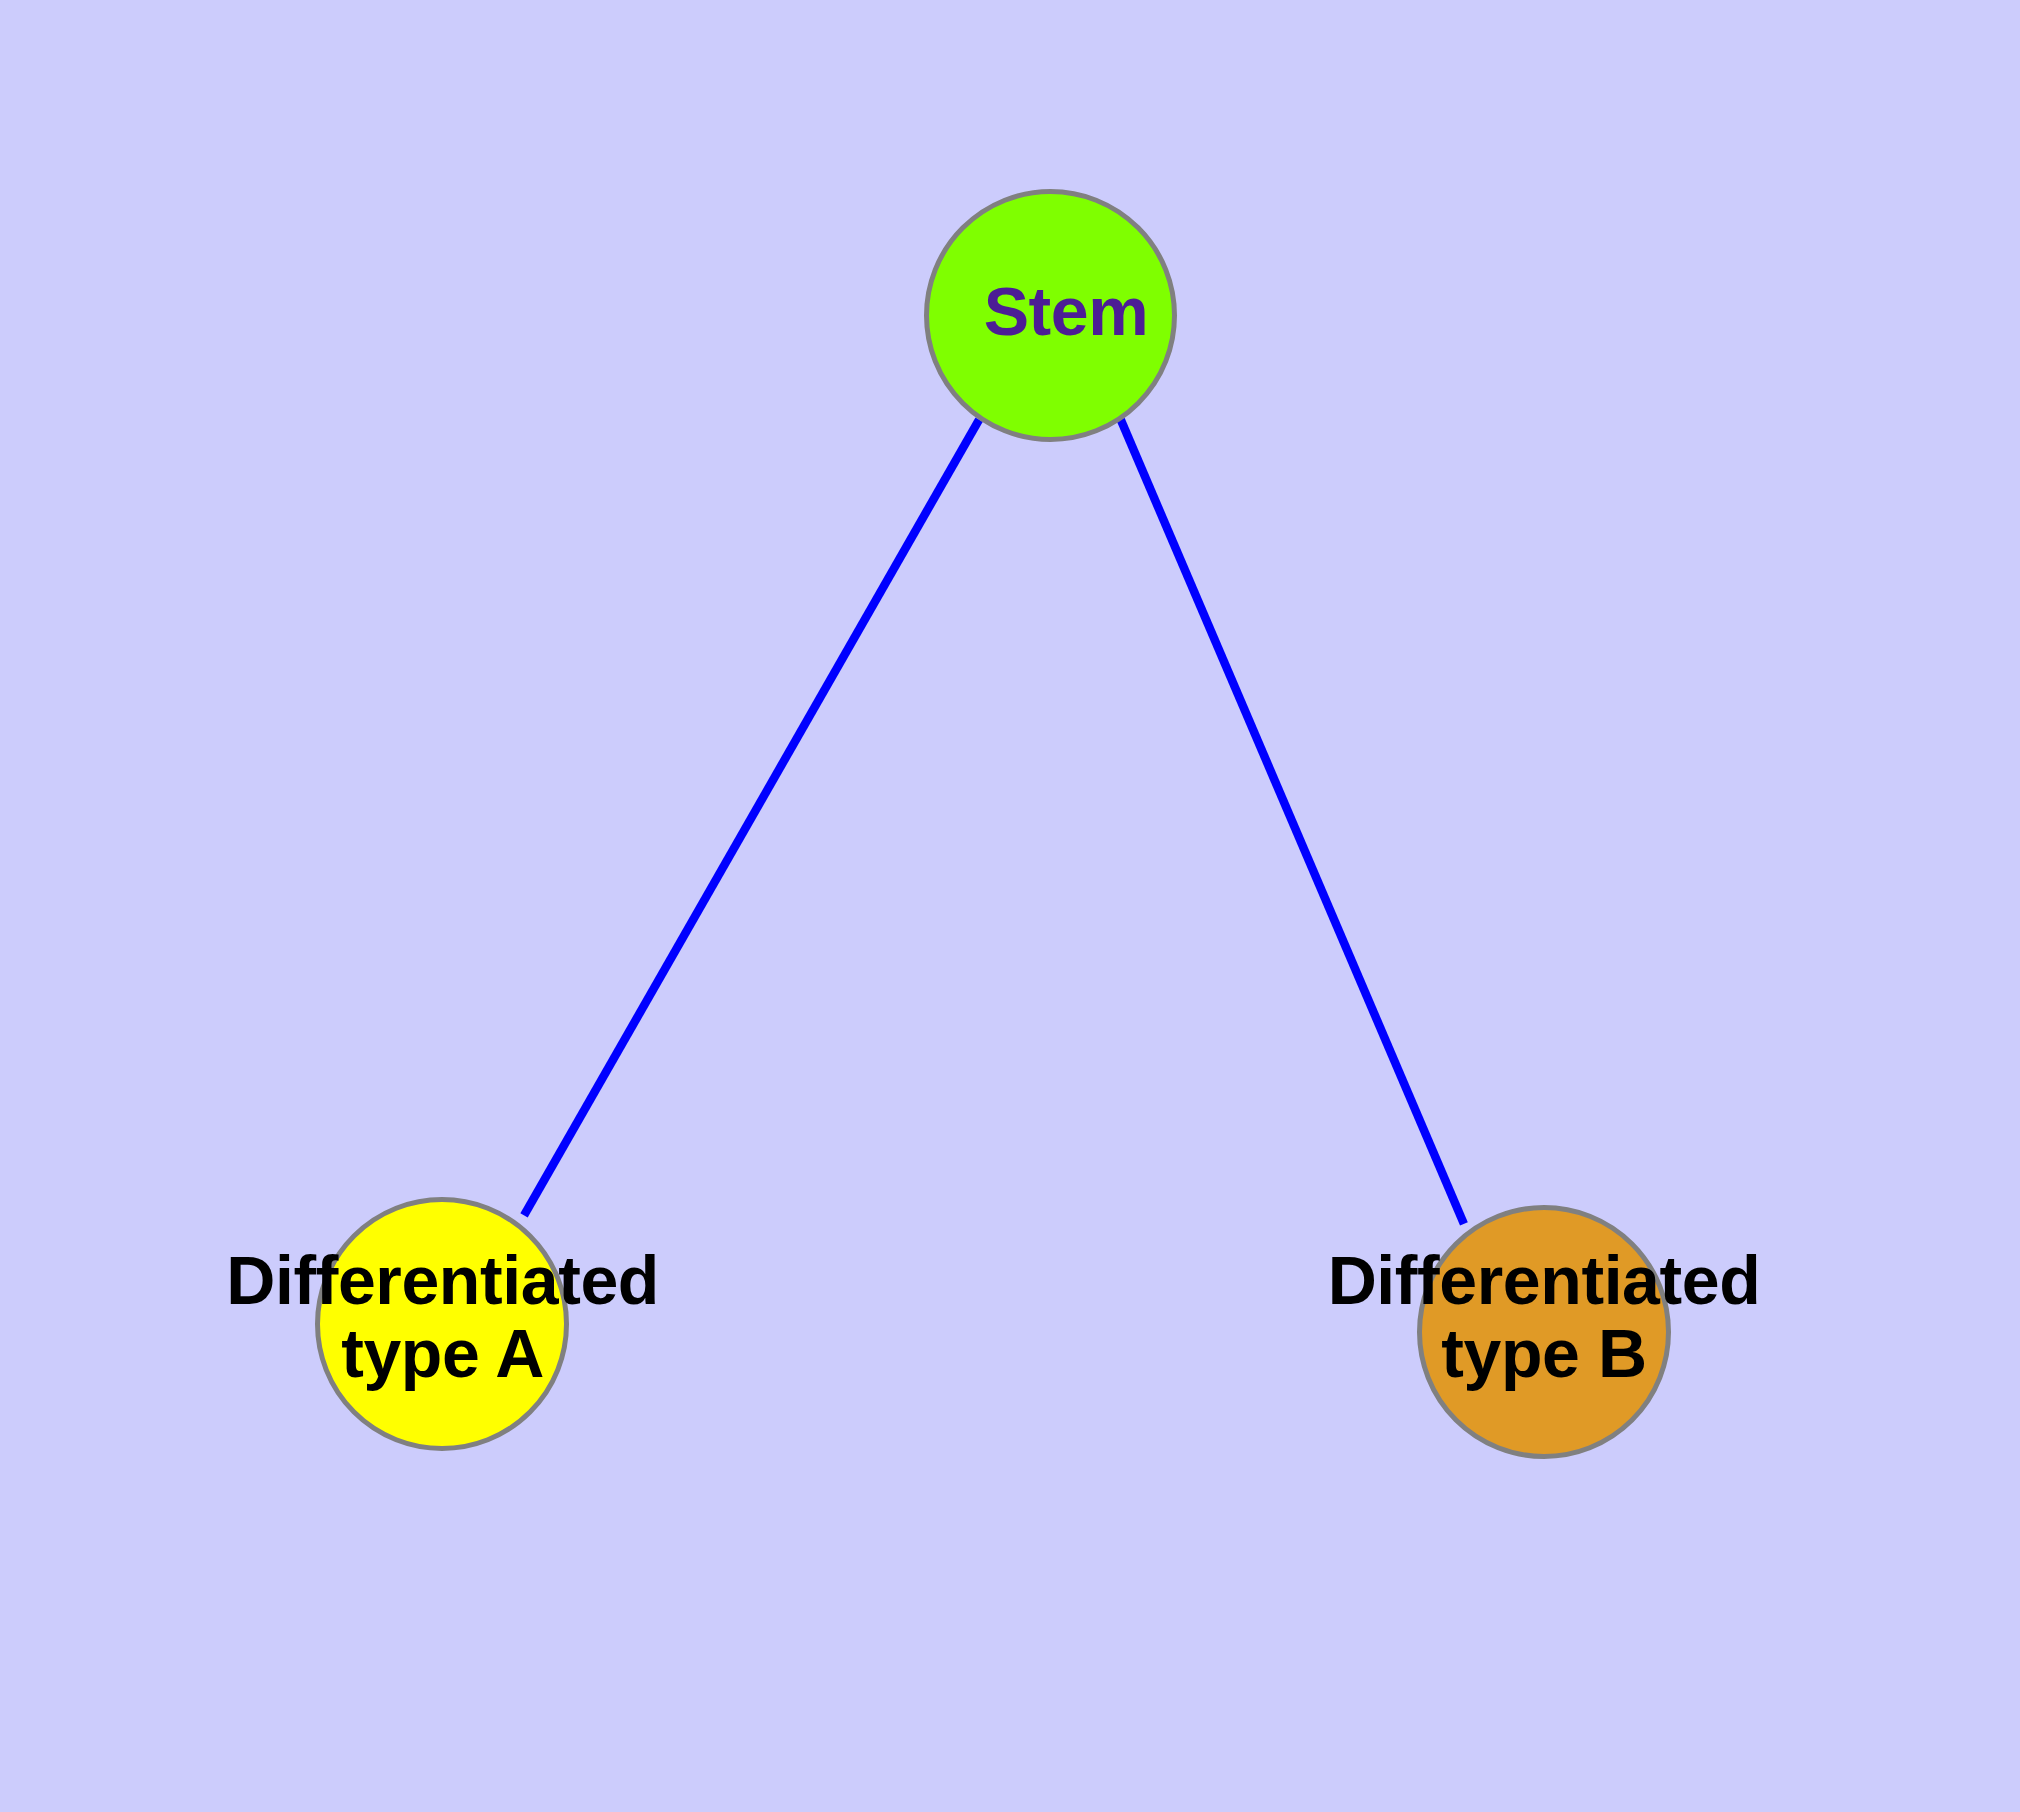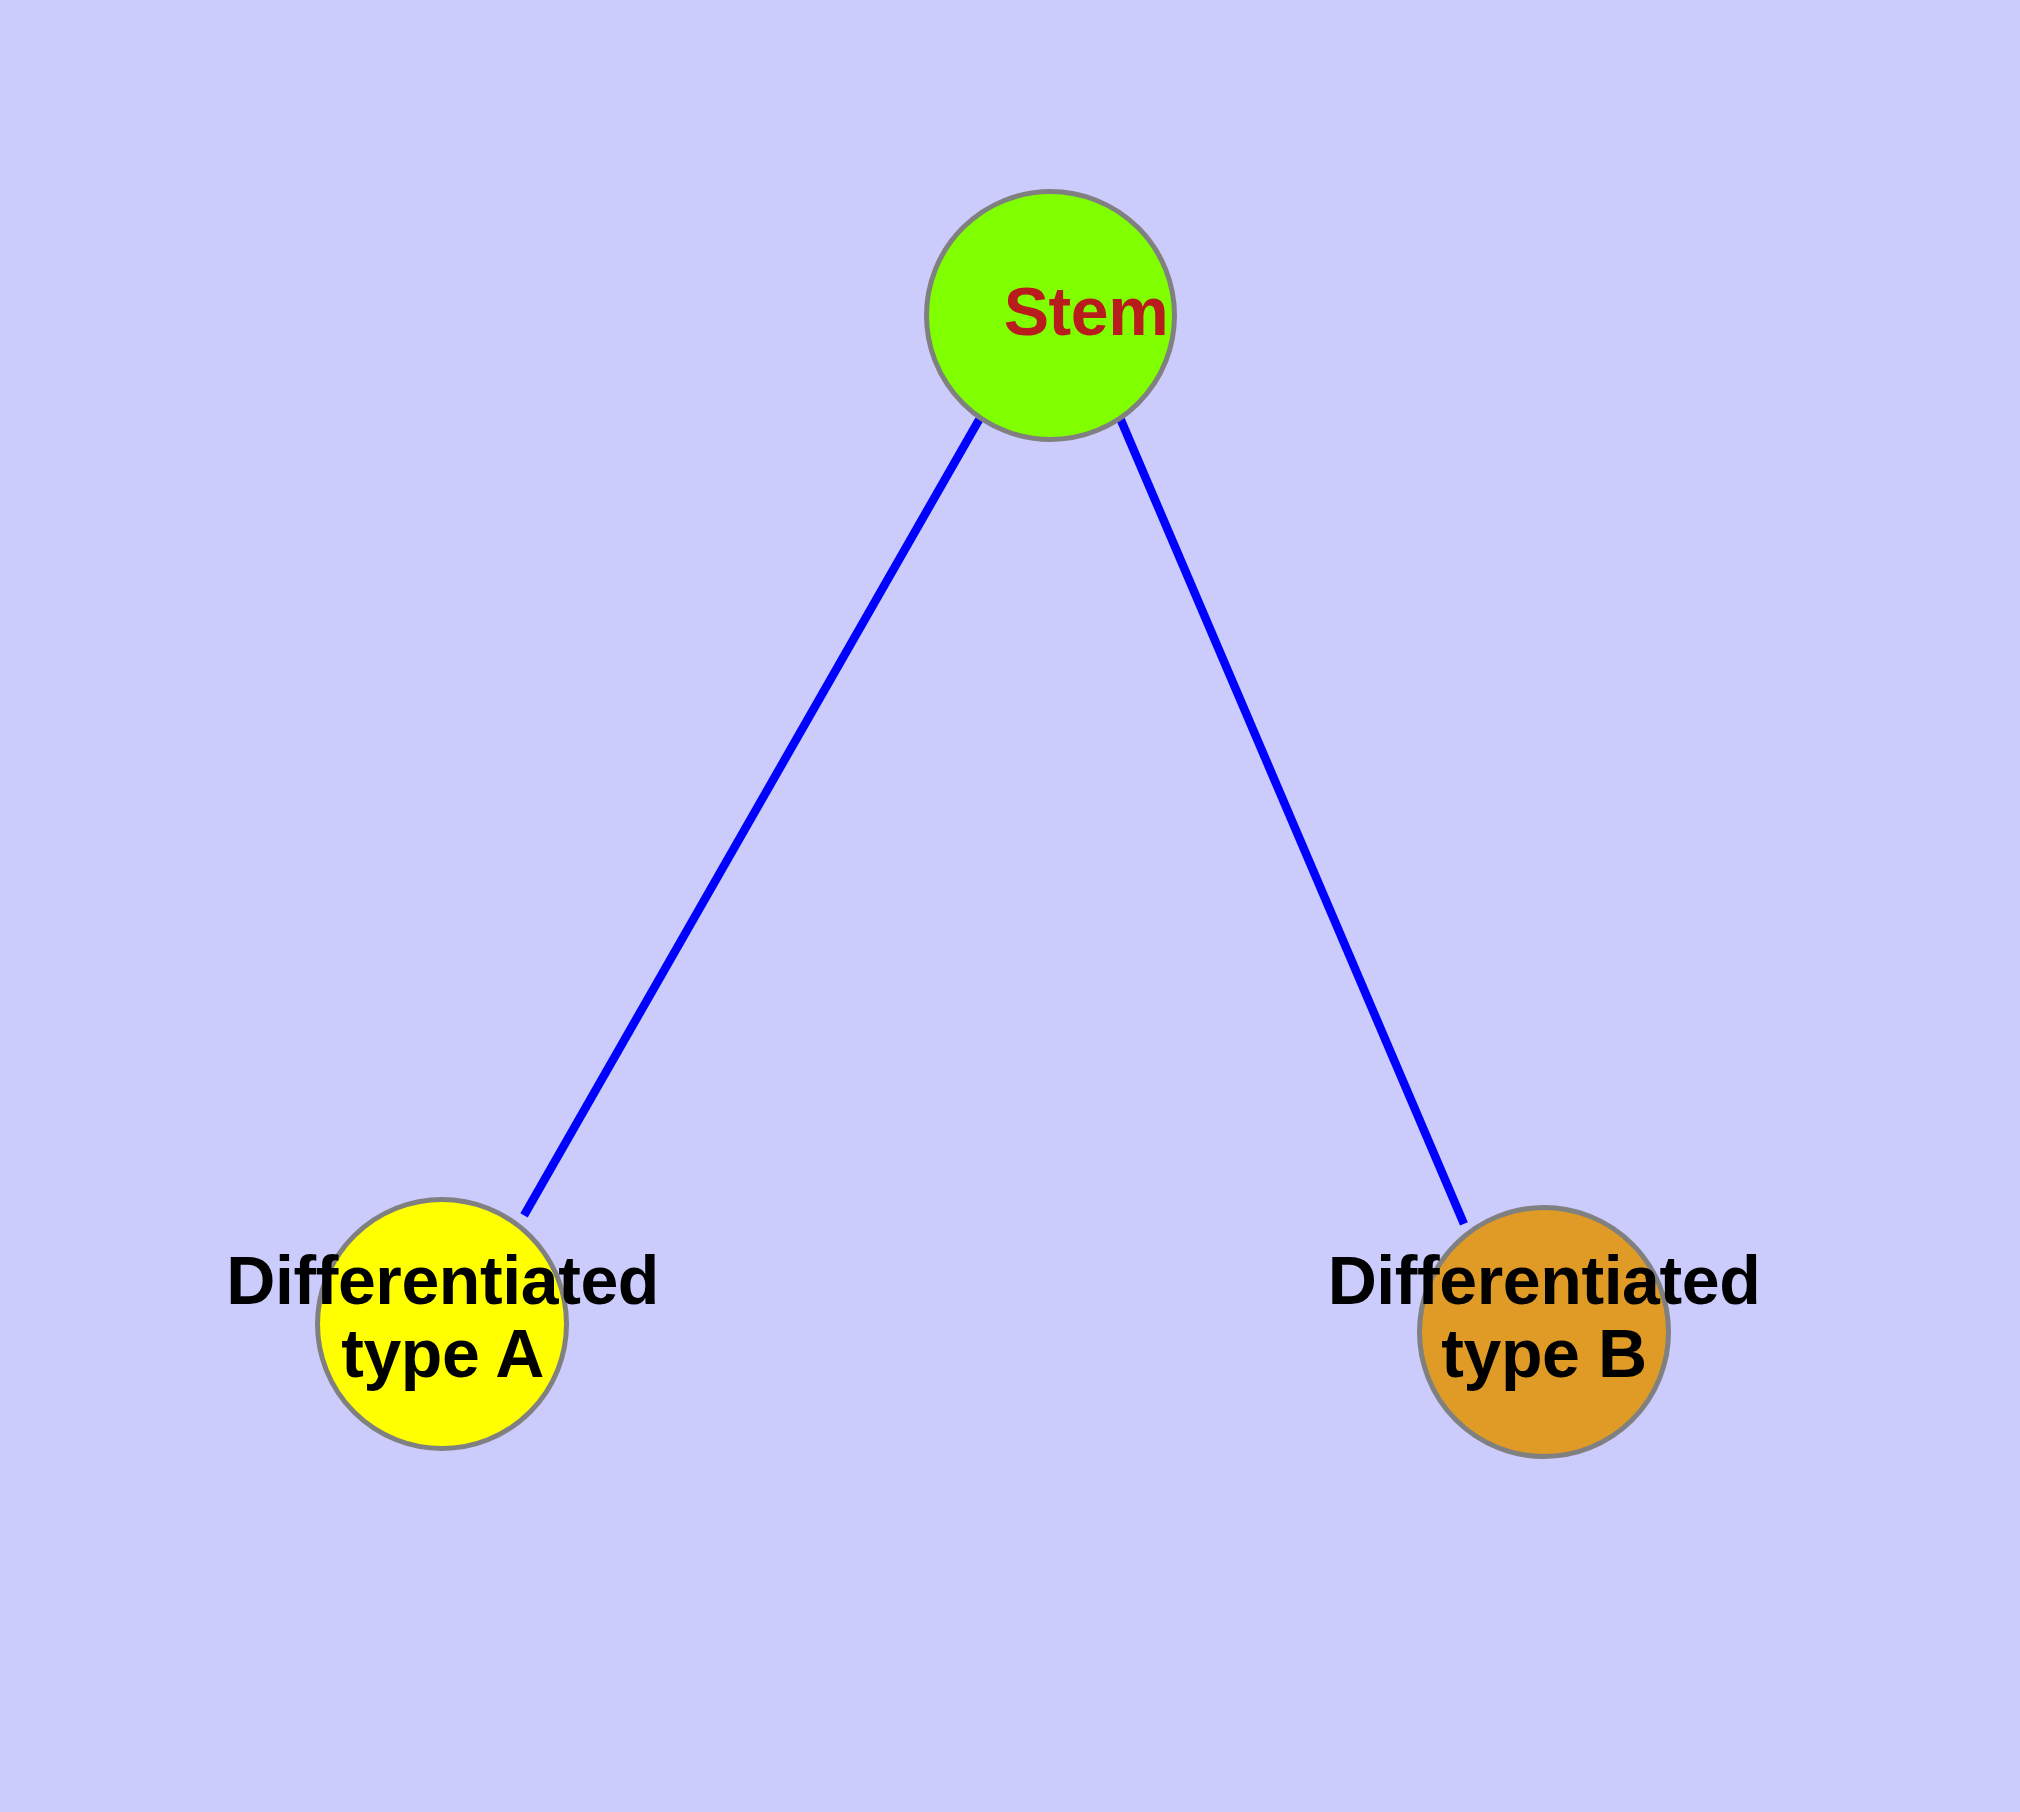--- a/index.html
+++ b/index.html
@@ -49,20 +49,20 @@
 
   <svg id="edge-layer" viewBox="0 0 2384 2138">
     <line x1="1155" y1="495" x2="618" y2="1434" stroke="#0000ff" stroke-width="10" stroke-linecap="butt"></line>
     <line x1="1322" y1="495" x2="1727" y2="1444" stroke="#0000ff" stroke-width="10" stroke-linecap="butt"></line>
   </svg>
 
   <div class="node" style="left: 924px; top: 189px; width: 253px; height: 253px; background: rgb(127, 255, 0); border-color: rgb(128, 128, 128);"></div>
   <div class="node" style="left: 315px; top: 1197px; width: 254px; height: 254px; background: rgb(255, 255, 0); border-color: rgb(128, 128, 128);"></div>
   <div class="node" style="left: 1417px; top: 1205px; width: 254px; height: 254px; background: rgb(224, 154, 38); border-color: rgb(128, 128, 128);"></div>
 
-  <div class="node-label" style="width: 848px; left: 662px; top: 275px; font-size: 68px; color: #b91c1c;">Stem</div>
+  <div class="node-label" style="width: 848px; left: 642px; top: 275px; font-size: 68px; color: #4c1d95;">Stem</div>
   <div class="node-label" style="width: 848px; left: 18.6px; top: 1244px; font-size: 68px; color: rgb(0, 0, 0);">Differentiated
 type A</div>
   <div class="node-label" style="width: 848px; left: 1120px; top: 1244px; font-size: 68px; color: rgb(0, 0, 0);">Differentiated
 type B</div>
 
 </div>
 
 
 </body></html>

